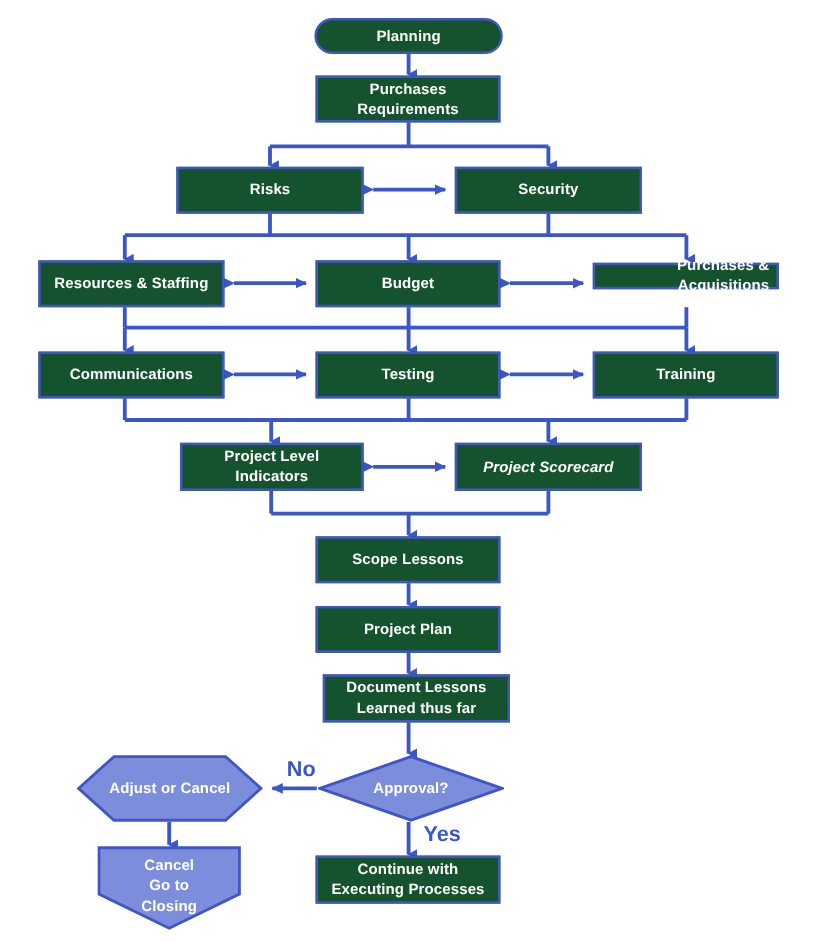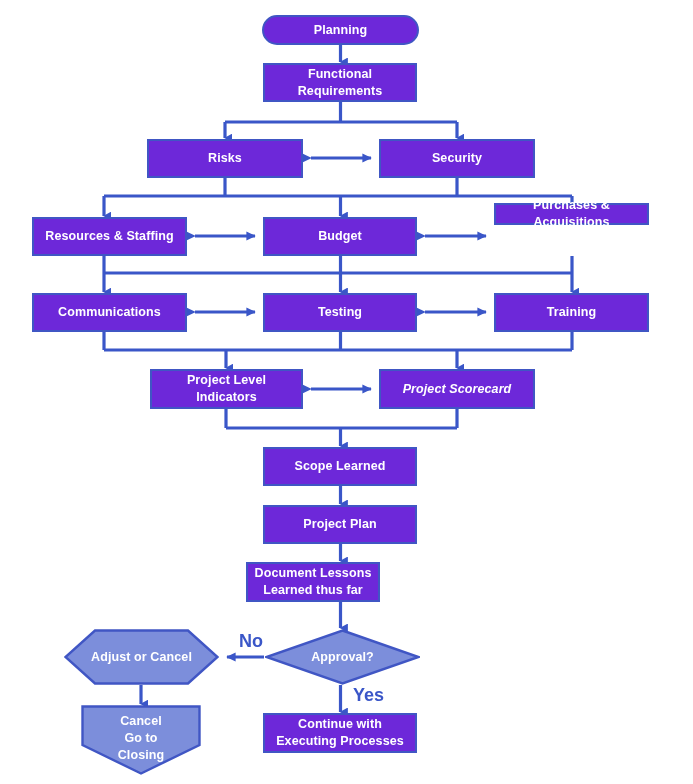--- a/index.html
+++ b/index.html
@@ -27,21 +27,21 @@
     box-sizing: border-box;
     display: flex;
     align-items: center;
     justify-content: center;
     text-align: center;
     color: #ffffff;
     font-weight: bold;
     font-size: 12.5px;
     line-height: 1.35;
     letter-spacing: 0.1px;
-    background: #6d28d9;
+    background: #14532d;
     border: 2px solid #4056C4;
     z-index: 2;
   }
   .node-label {
     display: block;
     padding: 0 6px;
     white-space: pre-line;
   }
   .node.pill {
     border-radius: 999px;
@@ -155,40 +155,40 @@
 
       <line x1="141" y1="685" x2="141" y2="704" marker-end="url(#arrowDown)"></line>
     </g>
   </svg>
 
   <div class="node pill" style="left:262px; top:15px; width:157px; height:30px;">
     <span class="node-label">Planning</span>
   </div>
 
   <div class="node rect" style="left:263px; top:63px; width:154px; height:39px;">
-    <span class="node-label">Functional Requirements</span>
+    <span class="node-label">Purchases Requirements</span>
   </div>
 
   <div class="node rect" style="left:147px; top:139px; width:156px; height:39px;">
     <span class="node-label">Risks</span>
   </div>
 
   <div class="node rect" style="left:379px; top:139px; width:156px; height:39px;">
     <span class="node-label">Security</span>
   </div>
 
   <div class="node rect" style="left:263px; top:217px; width:154px; height:39px;">
     <span class="node-label">Budget</span>
   </div>
 
   <div class="node rect" style="left:32px; top:217px; width:155px; height:39px;">
     <span class="node-label">Resources &amp; Staffing</span>
   </div>
 
-  <div class="node rect" style="left:494px; top:203px; width:155px; height:22px;">
+  <div class="node rect" style="left:494px; top:219px; width:155px; height:22px;text-align:right;">
     <span class="node-label">Purchases &amp; Acquisitions</span>
   </div>
 
   <div class="node rect" style="left:32px; top:293px; width:155px; height:39px;">
     <span class="node-label">Communications</span>
   </div>
 
   <div class="node rect" style="left:263px; top:293px; width:154px; height:39px;">
     <span class="node-label">Testing</span>
   </div>
@@ -200,28 +200,28 @@
   <div class="node rect" style="left:150px; top:369px; width:153px; height:40px;">
     <span class="node-label">Project Level
 Indicators</span>
   </div>
 
   <div class="node rect" style="left:379px; top:369px; width:156px; height:40px;font-style:italic;">
     <span class="node-label">Project Scorecard</span>
   </div>
 
   <div class="node rect" style="left:263px; top:447px; width:154px; height:39px;">
-    <span class="node-label">Scope Learned</span>
+    <span class="node-label">Scope Lessons</span>
   </div>
 
   <div class="node rect" style="left:263px; top:505px; width:154px; height:39px;">
     <span class="node-label">Project Plan</span>
   </div>
 
-  <div class="node rect" style="left:246px; top:562px; width:134px; height:40px;">
+  <div class="node rect" style="left:269px; top:562px; width:156px; height:40px;">
     <span class="node-label">Document Lessons
 Learned thus far</span>
   </div>
 
   <div class="node diamond" style="left:265px; top:629px; width:155px; height:56px;">
     <svg class="shape-svg" viewBox="0 0 155 56" preserveAspectRatio="none">
       <polygon points="77.5,1.5 153.5,28 77.5,54.5 1.5,28" fill="#7C8EDB" stroke="#4056C4" stroke-width="2.4"></polygon>
     </svg>
     <span class="node-label">Approval?</span>
   </div>

